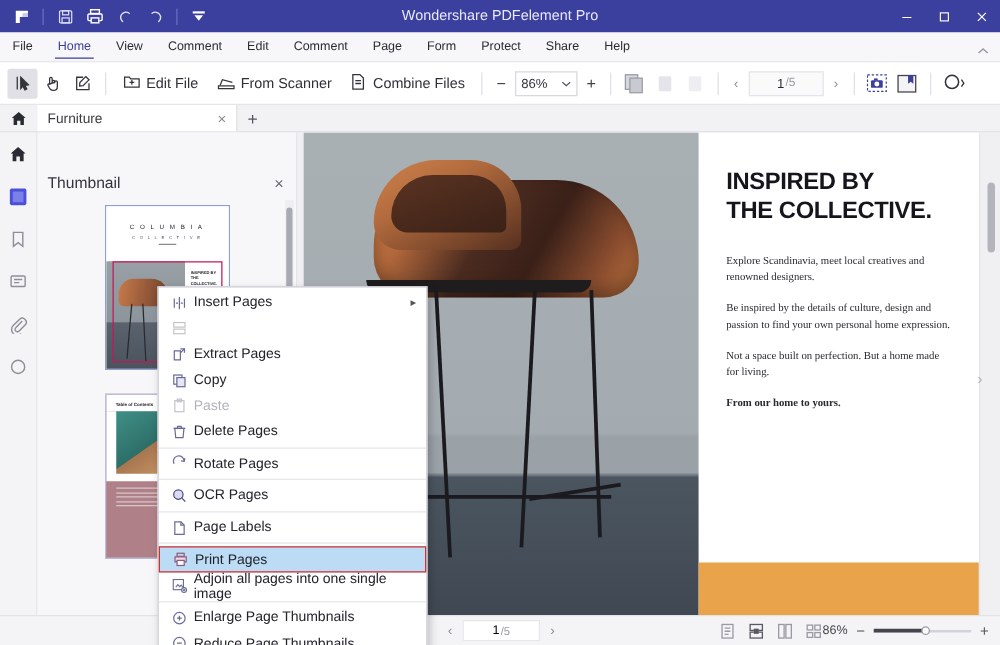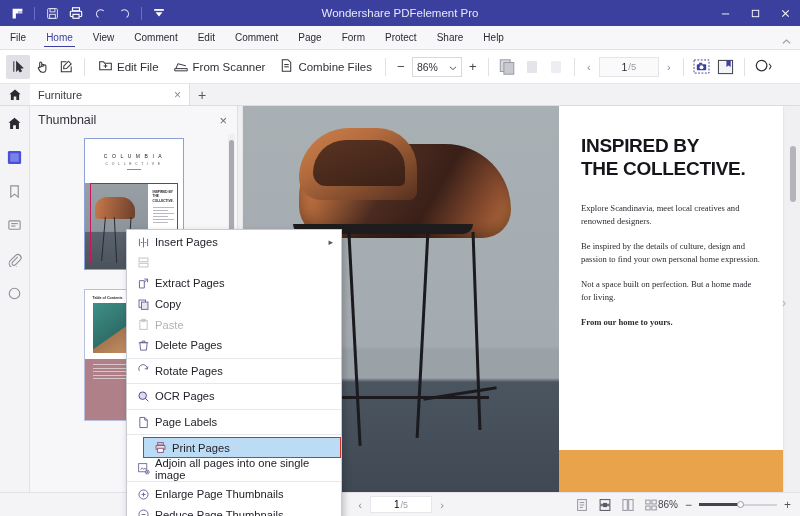--- a/index.html
+++ b/index.html
@@ -120,21 +120,21 @@
   .railicon { width: 22px; height: 22px; display:flex; align-items:center; justify-content:center; color:#8e8e98; }
   .railicon.active { color: #4a50d8; }
 
   
   .thumbpanel {
     position: absolute; top: 106px; left: 30px; width: 208px; height: 386px;
     background: #f7f7f9; border-right: 1px solid #dedee4;
   }
   .thumbhead {
     height: 28px; display: flex; align-items: center; justify-content: space-between;
-    padding: 0 10px 0 8px; font-size: 12.5px; color: #33333b;
+    padding: 0 10px 0 8px; font-size: 12.5px; color: #33333b; margin-top: 26px;
   }
   .thumbclose { color: #6a6a74; font-size: 13px; }
   .thumblist { position: relative; height: 358px; overflow: hidden; padding-top: 4px; }
   .thumbwrap { width: 110px; margin: 0 auto 6px; position: relative; }
   .thumbnum { text-align: center; font-size: 10px; color: #7a7a84; margin-bottom: 8px; }
   .page-thumb {
     width: 100px; height: 132px; margin: 0 auto; background: #ffffff;
     border: 1px solid #b9c0dd; position: relative; overflow: hidden;
   }
   .page-thumb.sel { border: 1px solid #8ea0d8; }
@@ -275,21 +275,20 @@
     z-index: 50; padding: 2px 0;
   }
   .ctxitem {
     height: 20.6px; display: flex; align-items: center;
     font-size: 11.2px; color: #22222a; padding-left: 4px; position: relative;
   }
   .ctxitem.disabled { color: #b2b2ba; }
   .ctxitem.highlight {
     background: #bcdcf5; border: 1.6px solid #d32f2f;
     height: 21px;
-    margin-left: 16px;
   }
   .ctxicon {
     width: 24px; display:flex; align-items:center; justify-content:center;
     color:#6a6a9a; flex-shrink: 0;
   }
   .ctxicon.dim { color: #c3c3cb; }
   .ctxlabel { flex: 1; }
   .ctxsub { color:#55555e; font-size: 9px; padding-right: 8px; }
   .ctxdiv { height: 1px; background: #e6e6ec; margin: 2px 0; }
 </style>

